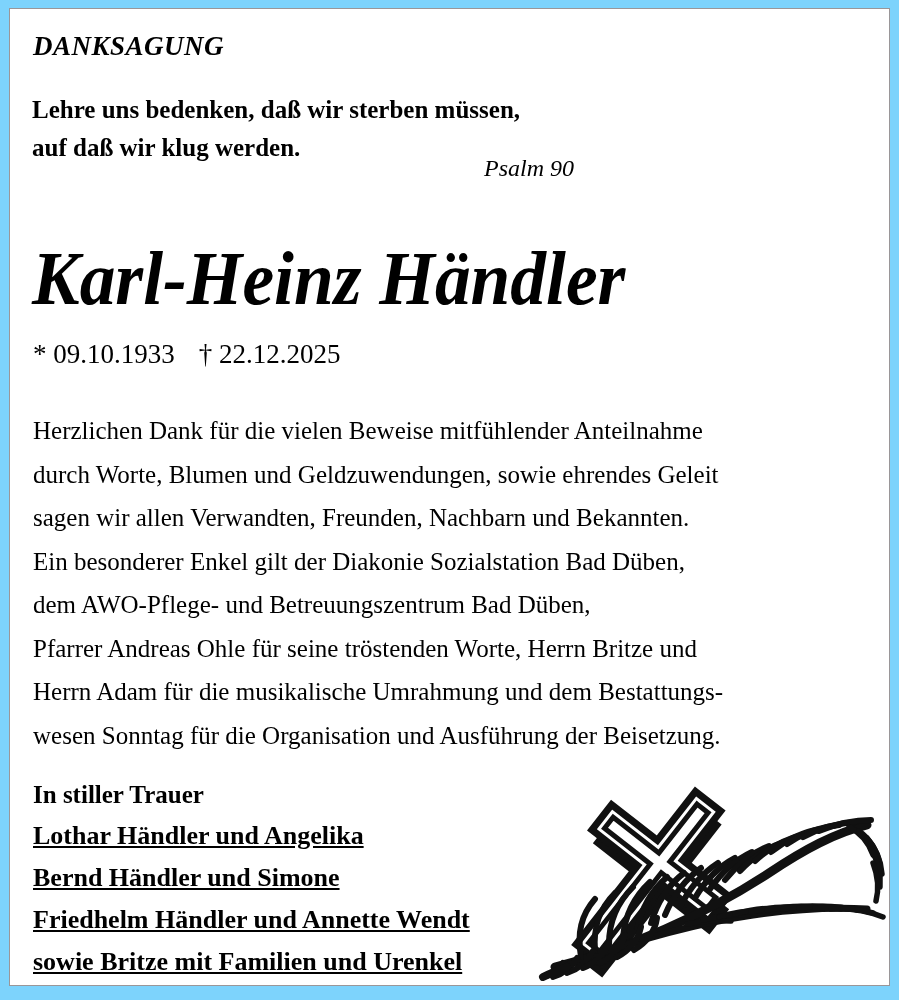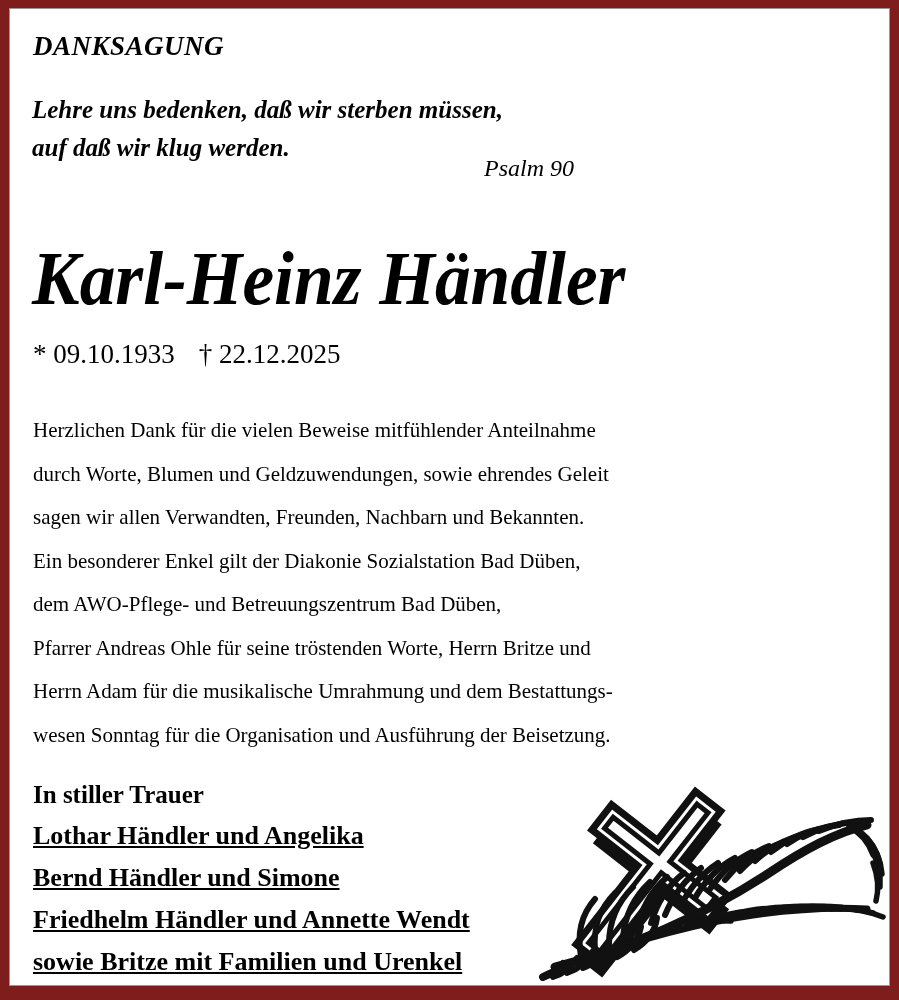--- a/index.html
+++ b/index.html
@@ -17,21 +17,21 @@
     background: #ffffff;
     box-sizing: border-box;
     overflow: hidden;
   }
   .frame-outer {
     position: absolute;
     left: 0;
     top: 0;
     width: 899px;
     height: 1000px;
-    background: #7f1d1d;
+    background: #7dd3fc;
     box-sizing: border-box;
   }
   .frame-inner {
     position: absolute;
     left: 9px;
     top: 8px;
     width: 881px;
     height: 978px;
     background: #ffffff;
     box-sizing: border-box;
@@ -61,21 +61,20 @@
   
   .verse {
     position: absolute;
     left: 22px;
     top: 82px;
     width: 640px;
   }
   .verse-line {
     font-size: 25px;
     font-weight: bold;
-    font-style: italic;
     line-height: 38px;
     color: #000;
     white-space: nowrap;
   }
   .attribution {
     position: absolute;
     left: 474px;
     top: 146px;
     font-size: 24px;
     font-style: italic;
@@ -111,21 +110,21 @@
   .dates .birth { margin-right: 24px; }
 
   
   .body-text {
     position: absolute;
     left: 23px;
     top: 400px;
     width: 830px;
   }
   .body-line {
-    font-size: 21px;
+    font-size: 25px;
     line-height: 43.5px;
     color: #000;
     white-space: nowrap;
   }
 
   
   .mourners {
     position: absolute;
     left: 23px;
     top: 765px;

